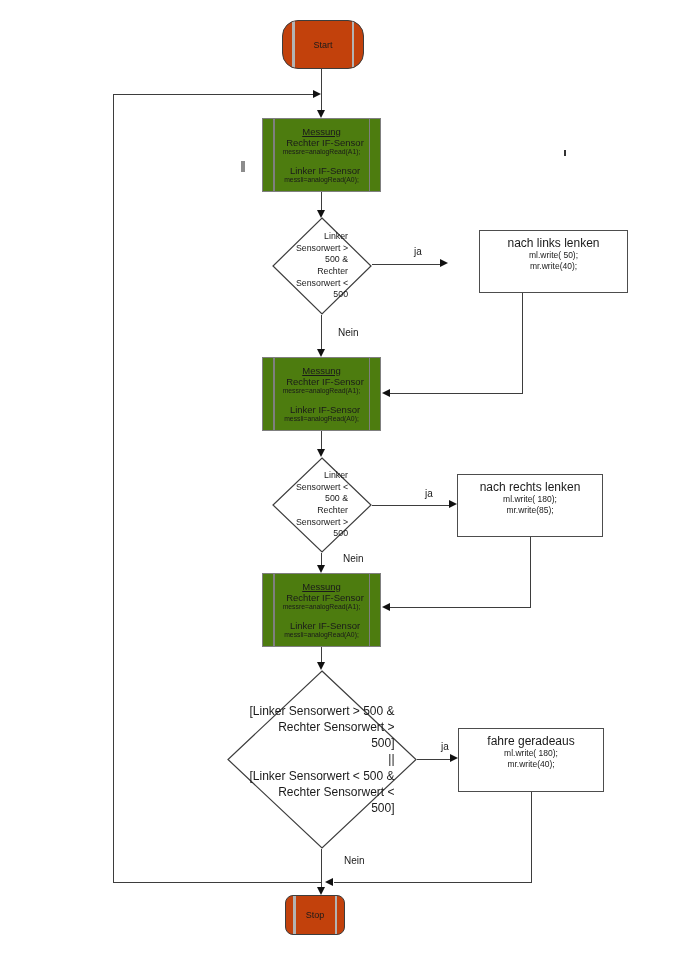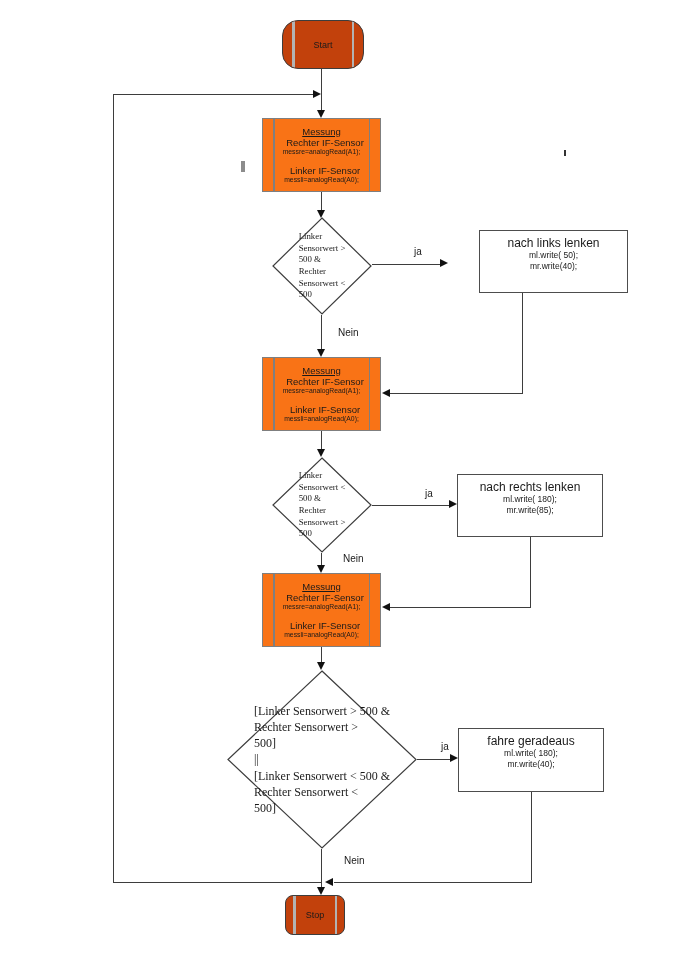--- a/index.html
+++ b/index.html
@@ -11,37 +11,37 @@
   
   .ah{position:absolute;width:0;height:0;}
   .ah-d{border-left:4.5px solid transparent;border-right:4.5px solid transparent;border-top:8px solid #111;}
   .ah-r{border-top:4.5px solid transparent;border-bottom:4.5px solid transparent;border-left:8px solid #111;}
   .ah-l{border-top:4.5px solid transparent;border-bottom:4.5px solid transparent;border-right:8px solid #111;}
   
   .terminator{position:absolute;border:1.4px solid #3d3d3d;border-radius:16px;background:#c2410c;
               display:flex;align-items:center;justify-content:center;font-size:9px;overflow:hidden;}
   .tbar{position:absolute;top:0;bottom:0;width:2.5px;background:#b3b3b3;}
   
-  .messung{position:absolute;border:1.5px solid #7f7f7f;background:#f97316;box-sizing:border-box;
+  .messung{position:absolute;border:1.5px solid #7f7f7f;background:#4d7c0f;box-sizing:border-box;
            display:flex;flex-direction:column;align-items:center;justify-content:center;text-align:left;line-height:1.18;}
   .messung .side{position:absolute;top:0;bottom:0;width:1.5px;background:#7f7f7f;}
   .m-title{font-size:9.5px;text-decoration:underline;}
   .m-sensor{font-size:9.5px;padding-left:7px;}
   .m-code{font-size:6.8px;}
   .m-gap{height:9px;}
   
   .action{position:absolute;border:1.5px solid #4d4d4d;background:#fff;text-align:center;
           padding-top:5px;box-sizing:border-box;}
   .a-title{font-size:12px;}
   .a-code{font-size:8.5px;line-height:1.35;}
   
   .diamond{position:absolute;}
   .diamond svg{position:absolute;left:0;top:0;}
   .d-text{position:absolute;left:0;top:0;right:0;bottom:0;display:flex;align-items:center;justify-content:center;
-          text-align:left;white-space:pre-line;font-size:8.8px;line-height:1.32;font-family:Liberation Serif, serif;}
+          text-align:right;white-space:pre-line;font-size:8.8px;line-height:1.32;}
   .d-text.big{font-size:12px;line-height:1.35;}
   
   .elabel{position:absolute;font-size:10px;color:#1a1a1a;padding-left:12px;}
   
   .stray{position:absolute;background:#8c8c8c;}
 </style>
 </head>
 <body>
 
 <div class="canvas">

